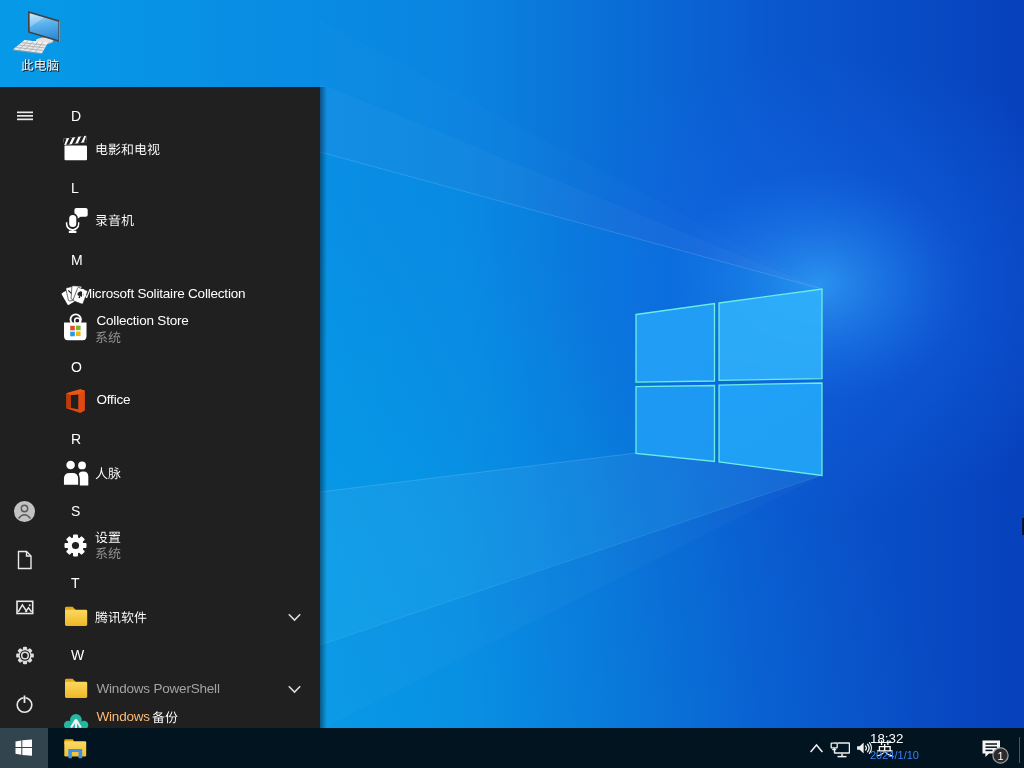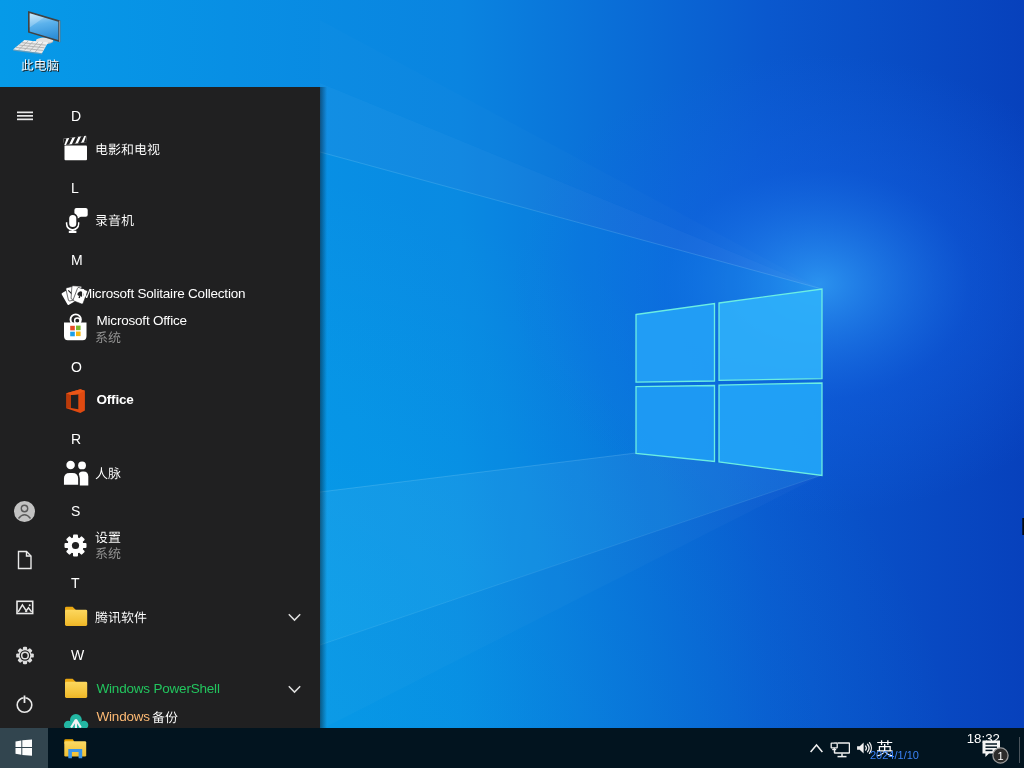--- a/index.html
+++ b/index.html
@@ -251,45 +251,45 @@
       <path transform="translate(26.0,11.2) scale(0.013000,-0.013000)" d="M531 747V-35H604V47H827V-28H903V747ZM604 119V675H827V119ZM439 831C351 795 193 765 60 747C68 730 78 704 81 687C134 693 191 701 247 711V544H50V474H228C182 348 102 211 26 134C39 115 58 86 67 64C132 133 198 248 247 366V-78H321V363C364 306 420 230 443 192L489 254C465 285 358 411 321 449V474H496V544H321V726C384 739 442 754 489 772Z" fill="#fff" fill-opacity="1.0"></path>
       <path transform="translate(39.0,11.2) scale(0.013000,-0.013000)" d="M452 408V264H204V408ZM531 408H788V264H531ZM452 478H204V621H452ZM531 478V621H788V478ZM126 695V129H204V191H452V85C452 -32 485 -63 597 -63C622 -63 791 -63 818 -63C925 -63 949 -10 962 142C939 148 907 162 887 176C880 46 870 13 814 13C778 13 632 13 602 13C542 13 531 25 531 83V191H865V695H531V838H452V695Z" fill="#fff" fill-opacity="1.0"></path>
       <path transform="translate(52.0,11.2) scale(0.013000,-0.013000)" d="M450 791V259H523V725H832V259H907V791ZM154 804C190 765 229 710 247 673L308 713C290 748 250 800 211 838ZM637 649V454C637 297 607 106 354 -25C369 -37 393 -65 402 -81C552 -2 631 105 671 214V20C671 -47 698 -65 766 -65H857C944 -65 955 -24 965 133C946 138 921 148 902 163C898 19 893 -8 858 -8H777C749 -8 741 0 741 28V276H690C705 337 709 397 709 452V649ZM63 668V599H305C247 472 142 347 39 277C50 263 68 225 74 204C113 233 152 269 190 310V-79H261V352C296 307 339 250 359 219L407 279C388 301 318 381 280 422C328 490 369 566 397 644L357 671L343 668Z" fill="#fff" fill-opacity="1.0"></path>
     </svg>
 <svg style="position:absolute;left:94.8px;top:214.2px;overflow:visible" width="41" height="15" viewBox="0 0 41 15">
       <path transform="translate(0.0,11.2) scale(0.013000,-0.013000)" d="M134 317C199 281 278 224 316 186L369 238C329 276 248 329 185 363ZM134 784V715H740L736 623H164V554H732L726 462H67V395H461V212C316 152 165 91 68 54L108 -13C206 29 337 85 461 140V2C461 -12 456 -16 440 -17C424 -18 368 -18 309 -16C319 -35 331 -63 335 -82C413 -82 464 -82 495 -71C527 -60 537 -42 537 1V236C623 106 748 9 904 -40C914 -20 937 9 953 25C845 54 751 107 675 177C739 216 814 272 874 323L810 370C765 325 691 266 629 224C592 266 561 314 537 365V395H940V462H804C813 565 820 688 822 784L763 788L750 784Z" fill="#fff" fill-opacity="1.0"></path>
       <path transform="translate(13.0,11.2) scale(0.013000,-0.013000)" d="M435 833C450 808 464 777 474 749H112V681H897V749H558C548 780 530 819 509 848ZM248 659C274 616 297 557 306 514H55V446H946V514H693C718 556 743 611 766 659L685 679C668 631 638 561 613 514H349L385 523C376 565 351 628 319 675ZM267 130H740V21H267ZM267 190V294H740V190ZM193 358V-81H267V-43H740V-79H818V358Z" fill="#fff" fill-opacity="1.0"></path>
       <path transform="translate(26.0,11.2) scale(0.013000,-0.013000)" d="M498 783V462C498 307 484 108 349 -32C366 -41 395 -66 406 -80C550 68 571 295 571 462V712H759V68C759 -18 765 -36 782 -51C797 -64 819 -70 839 -70C852 -70 875 -70 890 -70C911 -70 929 -66 943 -56C958 -46 966 -29 971 0C975 25 979 99 979 156C960 162 937 174 922 188C921 121 920 68 917 45C916 22 913 13 907 7C903 2 895 0 887 0C877 0 865 0 858 0C850 0 845 2 840 6C835 10 833 29 833 62V783ZM218 840V626H52V554H208C172 415 99 259 28 175C40 157 59 127 67 107C123 176 177 289 218 406V-79H291V380C330 330 377 268 397 234L444 296C421 322 326 429 291 464V554H439V626H291V840Z" fill="#fff" fill-opacity="1.0"></path>
     </svg>
 <div class="abs" style="left:81px;top:286.8px;font-size:13.5px;color:#fff;letter-spacing:-0.2px;font-weight:400;white-space:nowrap;line-height:1">Microsoft Solitaire Collection</div>
-<div class="abs" style="left:96.5px;top:313.8px;font-size:13.5px;color:#fff;letter-spacing:-0.2px;font-weight:400;white-space:nowrap;line-height:1">Microsoft Office</div>
+<div class="abs" style="left:96.5px;top:313.8px;font-size:13.5px;color:#fff;letter-spacing:-0.2px;font-weight:400;white-space:nowrap;line-height:1">Collection Store</div>
 <svg style="position:absolute;left:94.8px;top:331px;overflow:visible" width="28" height="15" viewBox="0 0 28 15">
       <path transform="translate(0.0,11.2) scale(0.013000,-0.013000)" d="M286 224C233 152 150 78 70 30C90 19 121 -6 136 -20C212 34 301 116 361 197ZM636 190C719 126 822 34 872 -22L936 23C882 80 779 168 695 229ZM664 444C690 420 718 392 745 363L305 334C455 408 608 500 756 612L698 660C648 619 593 580 540 543L295 531C367 582 440 646 507 716C637 729 760 747 855 770L803 833C641 792 350 765 107 753C115 736 124 706 126 688C214 692 308 698 401 706C336 638 262 578 236 561C206 539 182 524 162 521C170 502 181 469 183 454C204 462 235 466 438 478C353 425 280 385 245 369C183 338 138 319 106 315C115 295 126 260 129 245C157 256 196 261 471 282V20C471 9 468 5 451 4C435 3 380 3 320 6C332 -15 345 -47 349 -69C422 -69 472 -68 505 -56C539 -44 547 -23 547 19V288L796 306C825 273 849 242 866 216L926 252C885 313 799 405 722 474Z" fill="#929292" fill-opacity="1.0"></path>
       <path transform="translate(13.0,11.2) scale(0.013000,-0.013000)" d="M698 352V36C698 -38 715 -60 785 -60C799 -60 859 -60 873 -60C935 -60 953 -22 958 114C939 119 909 131 894 145C891 24 887 6 865 6C853 6 806 6 797 6C775 6 772 9 772 36V352ZM510 350C504 152 481 45 317 -16C334 -30 355 -58 364 -77C545 -3 576 126 584 350ZM42 53 59 -21C149 8 267 45 379 82L367 147C246 111 123 74 42 53ZM595 824C614 783 639 729 649 695H407V627H587C542 565 473 473 450 451C431 433 406 426 387 421C395 405 409 367 412 348C440 360 482 365 845 399C861 372 876 346 886 326L949 361C919 419 854 513 800 583L741 553C763 524 786 491 807 458L532 435C577 490 634 568 676 627H948V695H660L724 715C712 747 687 802 664 842ZM60 423C75 430 98 435 218 452C175 389 136 340 118 321C86 284 63 259 41 255C50 235 62 198 66 182C87 195 121 206 369 260C367 276 366 305 368 326L179 289C255 377 330 484 393 592L326 632C307 595 286 557 263 522L140 509C202 595 264 704 310 809L234 844C190 723 116 594 92 561C70 527 51 504 33 500C43 479 55 439 60 423Z" fill="#929292" fill-opacity="1.0"></path>
     </svg>
-<div class="abs" style="left:96.5px;top:392.6px;font-size:13.5px;color:#fff;letter-spacing:-0.2px;font-weight:700;white-space:nowrap;line-height:1">Office</div>
+<div class="abs" style="left:96.5px;top:392.6px;font-size:13.5px;color:#fff;letter-spacing:-0.2px;font-weight:400;white-space:nowrap;line-height:1">Office</div>
 <svg style="position:absolute;left:94.8px;top:466.5px;overflow:visible" width="28" height="15" viewBox="0 0 28 15">
       <path transform="translate(0.0,11.2) scale(0.013000,-0.013000)" d="M457 837C454 683 460 194 43 -17C66 -33 90 -57 104 -76C349 55 455 279 502 480C551 293 659 46 910 -72C922 -51 944 -25 965 -9C611 150 549 569 534 689C539 749 540 800 541 837Z" fill="#fff" fill-opacity="1.0"></path>
       <path transform="translate(13.0,11.2) scale(0.013000,-0.013000)" d="M513 780C605 751 727 704 788 668L819 734C757 769 634 813 543 838ZM395 464V394H529C500 258 439 144 364 85V803H91V443C91 296 86 94 23 -47C40 -54 70 -70 83 -82C126 14 144 140 152 259H295V10C295 -4 290 -8 277 -8C265 -9 225 -9 181 -8C190 -28 200 -60 202 -79C267 -79 305 -77 330 -65C355 -53 364 -30 364 9V73C379 59 396 37 404 21C506 101 580 252 608 454L564 466L552 464ZM158 735H295V569H158ZM158 500H295V329H156L158 443ZM453 645V573H649V9C649 -5 644 -10 629 -10C615 -11 566 -12 514 -10C524 -29 534 -62 537 -82C611 -82 655 -81 684 -68C711 -56 720 -33 720 8V347C768 207 836 87 923 19C935 38 960 65 976 79C897 132 833 229 785 343C836 389 899 460 954 518L888 568C857 519 806 455 760 406C744 451 731 498 720 544V645Z" fill="#fff" fill-opacity="1.0"></path>
     </svg>
 <svg style="position:absolute;left:94.8px;top:531px;overflow:visible" width="28" height="15" viewBox="0 0 28 15">
       <path transform="translate(0.0,11.2) scale(0.013000,-0.013000)" d="M122 776C175 729 242 662 273 619L324 672C292 713 225 778 171 822ZM43 526V454H184V95C184 49 153 16 134 4C148 -11 168 -42 175 -60C190 -40 217 -20 395 112C386 127 374 155 368 175L257 94V526ZM491 804V693C491 619 469 536 337 476C351 464 377 435 386 420C530 489 562 597 562 691V734H739V573C739 497 753 469 823 469C834 469 883 469 898 469C918 469 939 470 951 474C948 491 946 520 944 539C932 536 911 534 897 534C884 534 839 534 828 534C812 534 810 543 810 572V804ZM805 328C769 248 715 182 649 129C582 184 529 251 493 328ZM384 398V328H436L422 323C462 231 519 151 590 86C515 38 429 5 341 -15C355 -31 371 -61 377 -80C474 -54 566 -16 647 39C723 -17 814 -58 917 -83C926 -62 947 -32 963 -16C867 4 781 39 708 86C793 160 861 256 901 381L855 401L842 398Z" fill="#fff" fill-opacity="1.0"></path>
       <path transform="translate(13.0,11.2) scale(0.013000,-0.013000)" d="M651 748H820V658H651ZM417 748H582V658H417ZM189 748H348V658H189ZM190 427V6H57V-50H945V6H808V427H495L509 486H922V545H520L531 603H895V802H117V603H454L446 545H68V486H436L424 427ZM262 6V68H734V6ZM262 275H734V217H262ZM262 320V376H734V320ZM262 172H734V113H262Z" fill="#fff" fill-opacity="1.0"></path>
     </svg>
 <svg style="position:absolute;left:94.8px;top:547.2px;overflow:visible" width="28" height="15" viewBox="0 0 28 15">
       <path transform="translate(0.0,11.2) scale(0.013000,-0.013000)" d="M286 224C233 152 150 78 70 30C90 19 121 -6 136 -20C212 34 301 116 361 197ZM636 190C719 126 822 34 872 -22L936 23C882 80 779 168 695 229ZM664 444C690 420 718 392 745 363L305 334C455 408 608 500 756 612L698 660C648 619 593 580 540 543L295 531C367 582 440 646 507 716C637 729 760 747 855 770L803 833C641 792 350 765 107 753C115 736 124 706 126 688C214 692 308 698 401 706C336 638 262 578 236 561C206 539 182 524 162 521C170 502 181 469 183 454C204 462 235 466 438 478C353 425 280 385 245 369C183 338 138 319 106 315C115 295 126 260 129 245C157 256 196 261 471 282V20C471 9 468 5 451 4C435 3 380 3 320 6C332 -15 345 -47 349 -69C422 -69 472 -68 505 -56C539 -44 547 -23 547 19V288L796 306C825 273 849 242 866 216L926 252C885 313 799 405 722 474Z" fill="#929292" fill-opacity="1.0"></path>
       <path transform="translate(13.0,11.2) scale(0.013000,-0.013000)" d="M698 352V36C698 -38 715 -60 785 -60C799 -60 859 -60 873 -60C935 -60 953 -22 958 114C939 119 909 131 894 145C891 24 887 6 865 6C853 6 806 6 797 6C775 6 772 9 772 36V352ZM510 350C504 152 481 45 317 -16C334 -30 355 -58 364 -77C545 -3 576 126 584 350ZM42 53 59 -21C149 8 267 45 379 82L367 147C246 111 123 74 42 53ZM595 824C614 783 639 729 649 695H407V627H587C542 565 473 473 450 451C431 433 406 426 387 421C395 405 409 367 412 348C440 360 482 365 845 399C861 372 876 346 886 326L949 361C919 419 854 513 800 583L741 553C763 524 786 491 807 458L532 435C577 490 634 568 676 627H948V695H660L724 715C712 747 687 802 664 842ZM60 423C75 430 98 435 218 452C175 389 136 340 118 321C86 284 63 259 41 255C50 235 62 198 66 182C87 195 121 206 369 260C367 276 366 305 368 326L179 289C255 377 330 484 393 592L326 632C307 595 286 557 263 522L140 509C202 595 264 704 310 809L234 844C190 723 116 594 92 561C70 527 51 504 33 500C43 479 55 439 60 423Z" fill="#929292" fill-opacity="1.0"></path>
     </svg>
 <svg style="position:absolute;left:94.8px;top:610.5px;overflow:visible" width="54" height="15" viewBox="0 0 54 15">
       <path transform="translate(0.0,11.2) scale(0.013000,-0.013000)" d="M801 831C791 797 767 747 750 714L808 696C827 725 849 768 871 810ZM418 814C441 777 461 728 468 696L529 717C521 749 499 797 476 832ZM389 117V63H765V117ZM83 803V443C83 297 79 95 26 -47C42 -53 71 -69 83 -79C118 16 134 141 141 259H271V11C271 -2 267 -6 256 -6C245 -7 209 -7 169 -5C178 -23 186 -53 189 -70C247 -70 283 -69 305 -58C328 -46 335 -26 335 10V359C349 345 367 324 375 313C408 333 438 355 466 380V347H731C724 310 715 273 706 242H522L539 320L474 327C466 280 453 224 441 184H839C827 62 813 10 796 -6C788 -14 778 -15 762 -15C745 -15 702 -14 655 -10C666 -27 673 -53 674 -71C721 -74 766 -74 789 -73C817 -71 833 -65 850 -48C877 -22 892 46 908 213C909 223 910 242 910 242H775C786 287 799 348 810 401C845 367 884 339 926 321C936 338 957 363 972 375C910 397 854 440 814 489H956V550H596C609 576 621 604 632 634H924V693H652C664 736 675 781 683 830L614 839C606 787 595 738 582 693H386V634H561C549 604 535 576 520 550H354V489H477C438 441 392 402 335 370V803ZM741 489C759 458 782 429 808 403H490C516 429 539 458 560 489ZM146 735H271V569H146ZM146 500H271V329H144L146 444Z" fill="#fff" fill-opacity="1.0"></path>
       <path transform="translate(13.0,11.2) scale(0.013000,-0.013000)" d="M114 775C163 729 223 664 251 622L305 672C277 713 215 775 166 819ZM42 527V454H183V111C183 66 153 37 135 24C148 10 168 -22 174 -40C189 -19 216 4 387 139C380 153 366 182 360 202L256 123V527ZM358 785V714H503V429H352V359H503V-66H574V359H728V429H574V714H767C767 286 764 -42 873 -76C924 -95 957 -60 968 104C956 114 935 139 922 157C919 73 911 -1 903 1C836 17 839 358 843 785Z" fill="#fff" fill-opacity="1.0"></path>
       <path transform="translate(26.0,11.2) scale(0.013000,-0.013000)" d="M591 841C570 685 530 538 461 444C478 435 510 414 523 402C563 460 594 534 619 618H876C862 548 845 473 831 424L891 406C914 474 939 582 959 675L909 689L900 687H637C648 733 657 781 664 830ZM664 523V477C664 337 650 129 435 -30C454 -41 480 -65 492 -81C614 13 676 123 707 228C749 91 815 -20 915 -79C926 -60 949 -32 966 -18C841 48 769 205 734 384C736 417 737 448 737 476V523ZM94 332C102 340 134 346 172 346H278V201L39 168L56 92L278 127V-76H346V139L482 161L479 231L346 211V346H472V414H346V563H278V414H168C201 483 234 565 263 650H478V722H287C297 755 307 789 316 822L242 838C234 799 224 760 212 722H50V650H190C164 570 137 504 124 479C105 434 89 403 70 398C78 380 90 347 94 332Z" fill="#fff" fill-opacity="1.0"></path>
       <path transform="translate(39.0,11.2) scale(0.013000,-0.013000)" d="M317 341V268H604V-80H679V268H953V341H679V562H909V635H679V828H604V635H470C483 680 494 728 504 775L432 790C409 659 367 530 309 447C327 438 359 420 373 409C400 451 425 504 446 562H604V341ZM268 836C214 685 126 535 32 437C45 420 67 381 75 363C107 397 137 437 167 480V-78H239V597C277 667 311 741 339 815Z" fill="#fff" fill-opacity="1.0"></path>
     </svg>
-<div class="abs" style="left:96.5px;top:682.3px;font-size:13.5px;color:#22c55e;letter-spacing:-0.2px;font-weight:400;white-space:nowrap;line-height:1">Windows PowerShell</div>
+<div class="abs" style="left:96.5px;top:682.3px;font-size:13.5px;color:#a3a3a3;letter-spacing:-0.2px;font-weight:400;white-space:nowrap;line-height:1">Windows PowerShell</div>
 <div class="abs" style="left:96.5px;top:709.5px;font-size:13.5px;color:#fdba74;letter-spacing:-0.2px;line-height:1;white-space:nowrap">Windows</div>
 <svg style="position:absolute;left:152.2px;top:710.6px;overflow:visible" width="28" height="15" viewBox="0 0 28 15">
       <path transform="translate(0.0,11.2) scale(0.013000,-0.013000)" d="M685 688C637 637 572 593 498 555C430 589 372 630 329 677L340 688ZM369 843C319 756 221 656 76 588C93 576 116 551 128 533C184 562 233 595 276 630C317 588 365 551 420 519C298 468 160 433 30 415C43 398 58 365 64 344C209 368 363 411 499 477C624 417 772 378 926 358C936 379 956 410 973 427C831 443 694 473 578 519C673 575 754 644 808 727L759 758L746 754H399C418 778 435 802 450 827ZM248 129H460V18H248ZM248 190V291H460V190ZM746 129V18H537V129ZM746 190H537V291H746ZM170 357V-80H248V-48H746V-78H827V357Z" fill="#fff" fill-opacity="1.0"></path>
       <path transform="translate(13.0,11.2) scale(0.013000,-0.013000)" d="M754 820 686 807C731 612 797 491 920 386C931 409 953 434 972 449C859 539 796 643 754 820ZM259 836C209 685 124 535 33 437C47 420 69 381 77 363C106 396 134 433 161 474V-80H236V600C272 669 304 742 330 815ZM503 814C463 659 387 526 282 443C297 428 321 394 330 377C353 396 375 418 395 442V378H523C502 183 442 50 302 -26C318 -39 344 -67 354 -81C503 10 572 156 597 378H776C764 126 749 30 728 7C718 -5 710 -7 693 -7C676 -7 633 -6 588 -2C599 -21 608 -50 609 -72C655 -74 700 -74 726 -72C754 -69 774 -62 792 -39C823 -3 837 106 851 414C852 424 852 448 852 448H400C479 541 539 662 577 798Z" fill="#fff" fill-opacity="1.0"></path>
     </svg>
 <div class="abs" style="left:0;top:728px;width:1024px;height:40px;background:#02141f"></div>
 <div class="abs" style="left:0;top:728px;width:48px;height:40px;background:#32454f"></div>
 <svg class="abs" style="left:15.2px;top:738.8px" width="18" height="18" viewBox="0 0 18 18">
 <polygon points="0.5,2.4 6.3,1.4 6.3,8.1 0.5,8.1" fill="#fdfdfd"></polygon>
 <polygon points="7.3,1.25 17,0.45 17,8.1 7.3,8.1" fill="#fdfdfd"></polygon>
@@ -320,21 +320,21 @@
 <line x1="4.2" y1="5.8" x2="4.2" y2="7.4" stroke="#f0f0f0" stroke-width="1.2"></line>
 <line x1="2.2" y1="7.6" x2="6.2" y2="7.6" stroke="#f0f0f0" stroke-width="1.2"></line>
 </svg>
 <svg class="abs" style="left:854.5px;top:742px" width="19" height="14" viewBox="0 0 19 16">
 <polygon points="1,4.8 4,4.8 8.5,0.5 8.5,13 4,8.8 1,8.8" fill="#f0f0f0"></polygon>
 <path d="M 10.8 4.6 a 3.8 3.8 0 0 1 0 4.6 M 13 2.6 a 6.8 6.8 0 0 1 0 8.6 M 15.2 0.8 a 9.8 9.8 0 0 1 0 12.2" fill="none" stroke="#f0f0f0" stroke-width="1.5" stroke-linecap="round"></path>
 </svg>
 <svg style="position:absolute;left:876px;top:739.6px;overflow:visible" width="19" height="19" viewBox="0 0 19 19">
       <path transform="translate(0.0,15.0) scale(0.017500,-0.017500)" d="M457 627V512H160V278H57V207H431C391 118 288 37 38 -19C55 -36 75 -66 84 -82C345 -19 458 75 505 181C585 35 721 -47 921 -82C931 -61 952 -30 969 -14C776 13 641 83 569 207H945V278H846V512H535V627ZM232 278V446H457V351C457 327 456 302 452 278ZM771 278H531C534 302 535 326 535 350V446H771ZM640 840V748H355V840H281V748H69V680H281V575H355V680H640V575H715V680H928V748H715V840Z" fill="#fff" fill-opacity="1.0"></path>
     </svg>
-<div class="abs" style="left:870px;top:731.5px;width:130px;text-align:right;font-size:13.3px;color:#fff;line-height:1">18:32</div>
+<div class="abs" style="left:870px;top:731.5px;width:130px;text-align:left;font-size:13.3px;color:#fff;line-height:1">18:32</div>
 <div class="abs" style="left:870px;top:749.8px;width:130px;text-align:left;font-size:11px;color:#3b82f6;line-height:1">2024/1/10</div>
 <svg class="abs" style="left:981px;top:739px" width="30" height="27" viewBox="0 0 30 27">
 <path d="M 1.5 1.5 h 17.5 v 13 h -11 l -3.6 3.6 v -3.6 h -2.9 z" fill="#f5f5f5"></path>
 <g stroke="#02141f" stroke-width="1.5">
 <line x1="4.5" y1="5" x2="16" y2="5"></line>
 <line x1="4.5" y1="8.2" x2="16" y2="8.2"></line>
 <line x1="4.5" y1="11.4" x2="11.5" y2="11.4"></line>
 </g>
 <circle cx="19.5" cy="16.5" r="7.6" fill="#2b2b2b" stroke="#9a9a9a" stroke-width="1.3"></circle>
 <text x="19.5" y="20.8" font-size="11" fill="#fff" text-anchor="middle" font-family="Liberation Sans">1</text>

